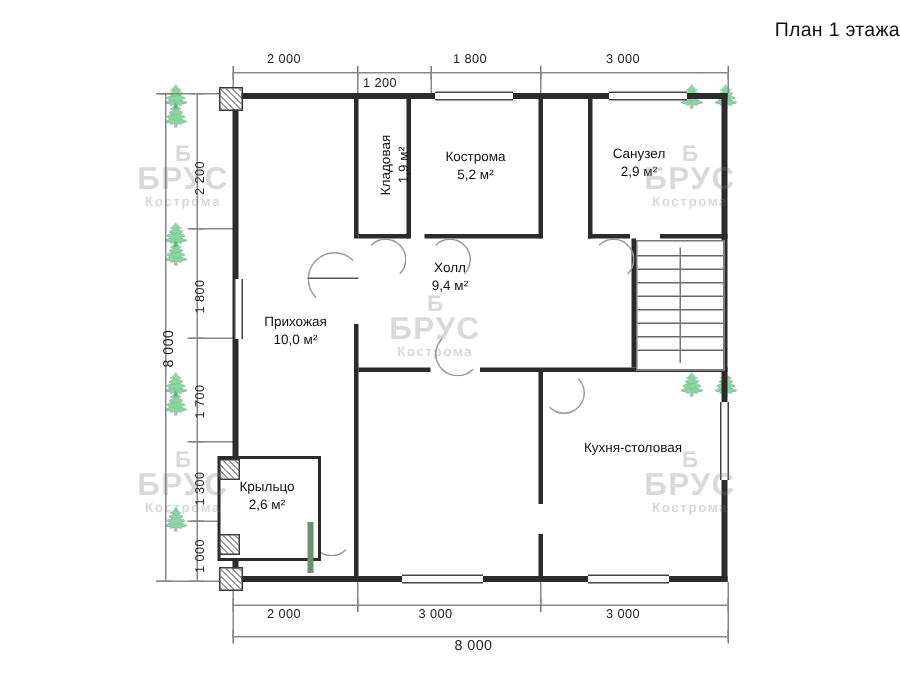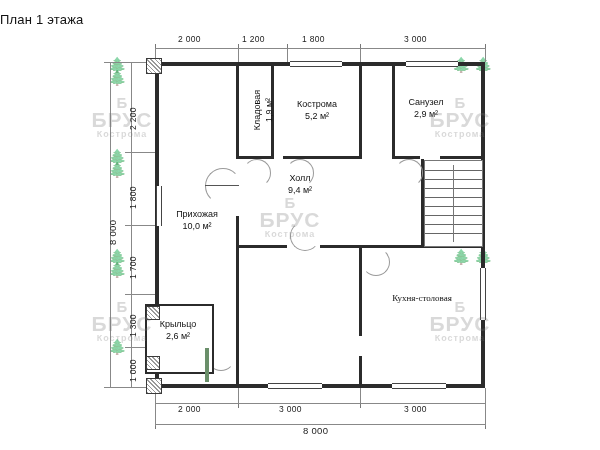--- a/index.html
+++ b/index.html
@@ -1,19 +1,19 @@
 <!DOCTYPE html>
 <html><head>
 <meta charset="utf-8">
 <style>
   html,body{margin:0;padding:0;background:#ffffff;}
   body{width:600px;height:450px;overflow:hidden;font-family:"Liberation Sans",sans-serif;color:#1a1a1a;}
   #plan{position:relative;width:600px;height:450px;}
   .abs{position:absolute;}
-  .title{left:0;top:12px;width:600px;text-align:left;font-size:13px;color:#111;letter-spacing:.2px;}
+  .title{left:0;top:12px;width:600px;text-align:right;font-size:13px;color:#111;letter-spacing:.2px;}
 
   
   .dim{font-size:8.5px;color:#222;letter-spacing:.3px;white-space:nowrap;}
   .dim.v{transform-origin:0 0;transform:rotate(-90deg);}
   .dimbig{font-size:9.5px;}
 
   
   .room{text-align:center;font-size:9px;line-height:12px;color:#111;white-space:nowrap;}
   .room .a{font-size:9px;}
   .room.vert{transform-origin:50% 50%;transform:rotate(-90deg);}
@@ -56,21 +56,21 @@
   <div class="abs title">План 1 этажа</div>
 
   <div class="abs ext" style="left:155px;top:48px;width:330px;height:1px;"></div>
   <div class="abs tick" style="left:155px;top:44px;width:1px;height:9px;"></div>
   <div class="abs tick" style="left:238px;top:44px;width:1px;height:9px;"></div>
   <div class="abs tick" style="left:287px;top:44px;width:1px;height:9px;"></div>
   <div class="abs tick" style="left:360px;top:44px;width:1px;height:9px;"></div>
   <div class="abs tick" style="left:485px;top:44px;width:1px;height:9px;"></div>
 
   <div class="abs dim" style="left:178px;top:34px;">2 000</div>
-  <div class="abs dim" style="left:242px;top:34px;">1 200</div>
+  <div class="abs dim" style="left:242px;top:50px;">1 200</div>
   <div class="abs dim" style="left:302px;top:34px;">1 800</div>
   <div class="abs dim" style="left:404px;top:34px;">3 000</div>
 
   <div class="abs ext" style="left:155px;top:48px;width:1px;height:14px;"></div>
   <div class="abs ext" style="left:238px;top:48px;width:1px;height:14px;"></div>
   <div class="abs ext" style="left:287px;top:48px;width:1px;height:14px;"></div>
   <div class="abs ext" style="left:360px;top:48px;width:1px;height:14px;"></div>
   <div class="abs ext" style="left:485px;top:48px;width:1px;height:14px;"></div>
 
   <div class="abs ext" style="left:131px;top:62px;width:1px;height:325px;"></div>
@@ -202,21 +202,21 @@
     <div>Холл</div>
     <div class="a">9,4 м²</div>
   </div>
 
   <div class="abs room" style="left:157px;top:208px;width:80px;">
     <div>Прихожая</div>
     <div class="a">10,0 м²</div>
   </div>
 
 
-  <div class="abs room" style="left:363px;top:292px;width:118px;font-family:Liberation Serif, serif;">
+  <div class="abs room" style="left:363px;top:292px;width:118px;">
     <div>Кухня-столовая</div>
   </div>
 
   <div class="abs room" style="left:148px;top:318px;width:60px;">
     <div>Крыльцо</div>
     <div class="a">2,6 м²</div>
   </div>
 
   <div class="wm" style="left:62px;top:96px;width:120px;">
     <span class="wmlogo">Б</span>

